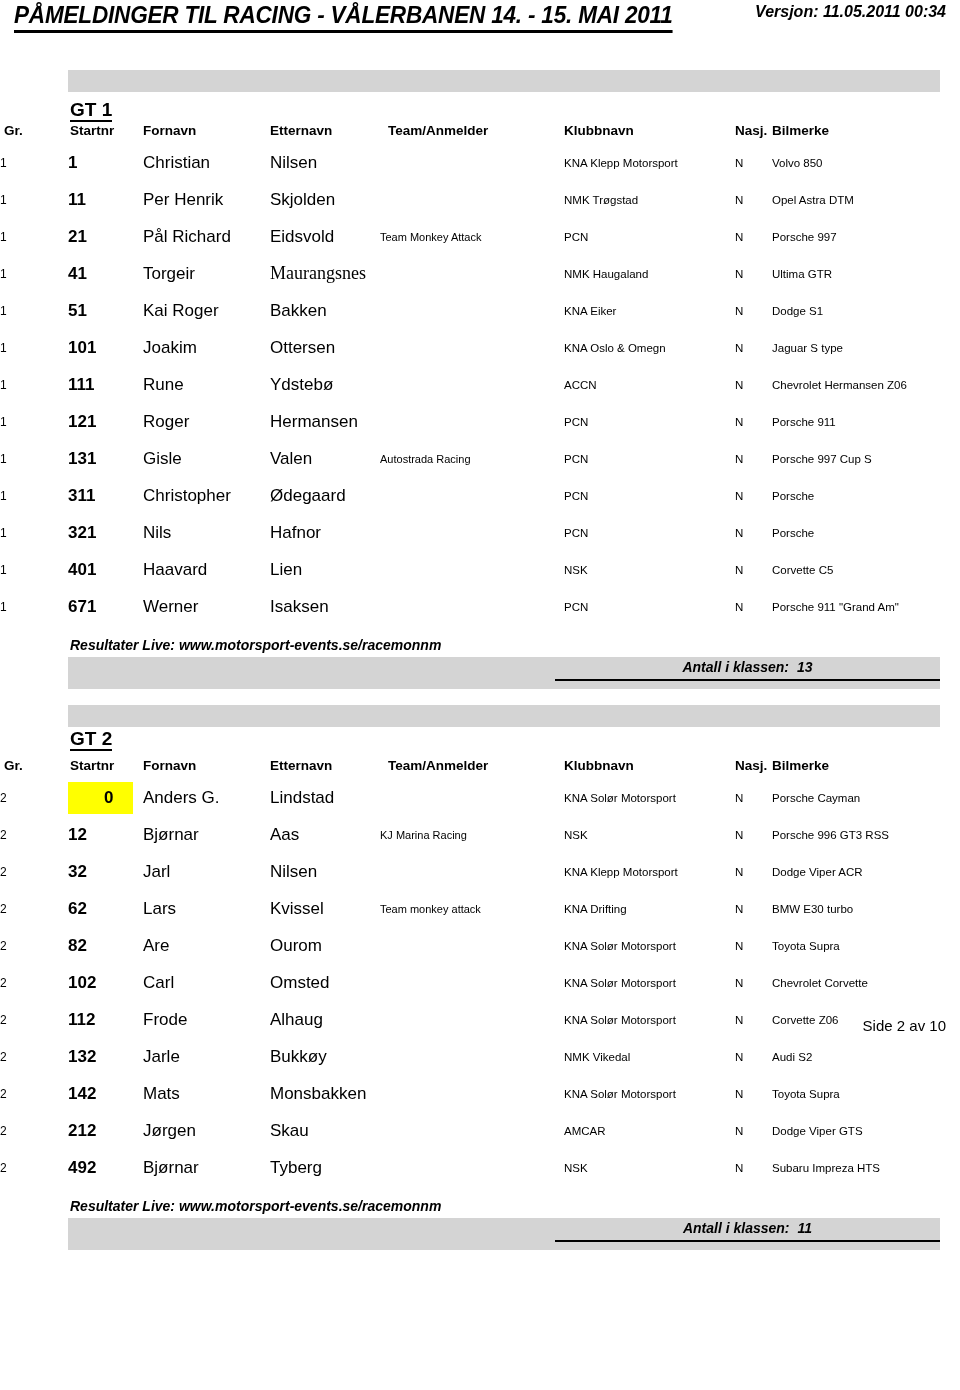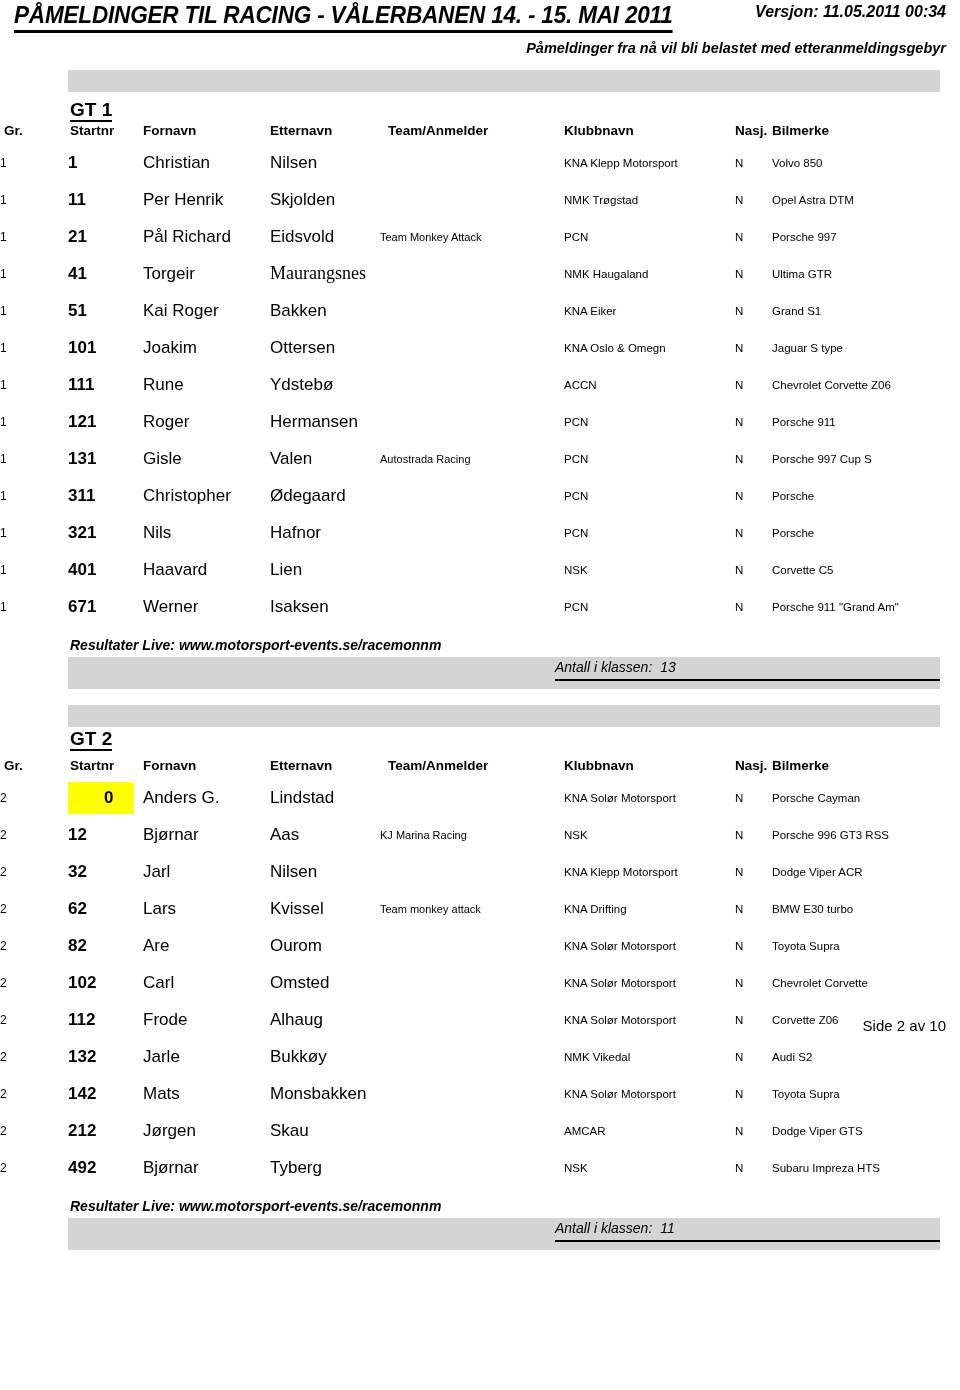--- a/index.html
+++ b/index.html
@@ -179,43 +179,43 @@
     position: absolute;
     left: 555px;
     width: 385px;
     height: 0;
     border-bottom: 2.5px solid #000;
   }
   .count-text {
     position: absolute;
     left: 555px;
     width: 385px;
+    text-align: center;
     font-size: 14px;
-    font-weight: normal;
+    font-weight: bold;
     font-style: italic;
     white-space: nowrap;
   }
   .count-text .num { margin-left: 8px; }
 
   .page-num {
     position: absolute;
     right: 14px;
     bottom: 8px;
     font-size: 15px;
     white-space: nowrap;
   }
 </style>
 </head>
 <body>
 
 <div class="page">
 
   <div class="doc-title">PÅMELDINGER TIL RACING - VÅLERBANEN 14. - 15. MAI 2011</div>
   <div class="version">Versjon: 11.05.2011 00:34</div>
-  <div class="late-fee">Påmeldinger fra nå vil bli belastet med etteranmeldingsgebyr</div>
 
   <div id="classes-root">
       <div class="gray-band" style="top: 70px; height: 22px;"></div>
       <div class="class-title" style="top: 94px; margin-top: 6px;">GT 1</div>
       <table class="tbl" style="top: 116px;">
         <colgroup>
           <col class="c-gr">
           <col class="c-start">
           <col class="c-first">
           <col class="c-last">
@@ -278,41 +278,41 @@
             <td class="cell-car">Ultima GTR</td>
           </tr>
           <tr>
             <td class="cell-gr">1</td>
             <td class="cell-start">51</td>
             <td class="cell-first">Kai Roger</td>
             <td class="cell-last">Bakken</td>
             <td class="cell-team"></td>
             <td class="cell-club">KNA Eiker</td>
             <td class="cell-nasj">N</td>
-            <td class="cell-car">Grand S1</td>
+            <td class="cell-car">Dodge S1</td>
           </tr>
           <tr>
             <td class="cell-gr">1</td>
             <td class="cell-start">101</td>
             <td class="cell-first">Joakim</td>
             <td class="cell-last">Ottersen</td>
             <td class="cell-team"></td>
             <td class="cell-club">KNA Oslo &amp; Omegn</td>
             <td class="cell-nasj">N</td>
             <td class="cell-car">Jaguar S type</td>
           </tr>
           <tr>
             <td class="cell-gr">1</td>
             <td class="cell-start">111</td>
             <td class="cell-first">Rune</td>
             <td class="cell-last">Ydstebø</td>
             <td class="cell-team"></td>
             <td class="cell-club">ACCN</td>
             <td class="cell-nasj">N</td>
-            <td class="cell-car">Chevrolet Corvette Z06</td>
+            <td class="cell-car">Chevrolet Hermansen Z06</td>
           </tr>
           <tr>
             <td class="cell-gr">1</td>
             <td class="cell-start">121</td>
             <td class="cell-first">Roger</td>
             <td class="cell-last">Hermansen</td>
             <td class="cell-team"></td>
             <td class="cell-club">PCN</td>
             <td class="cell-nasj">N</td>
             <td class="cell-car">Porsche 911</td>

